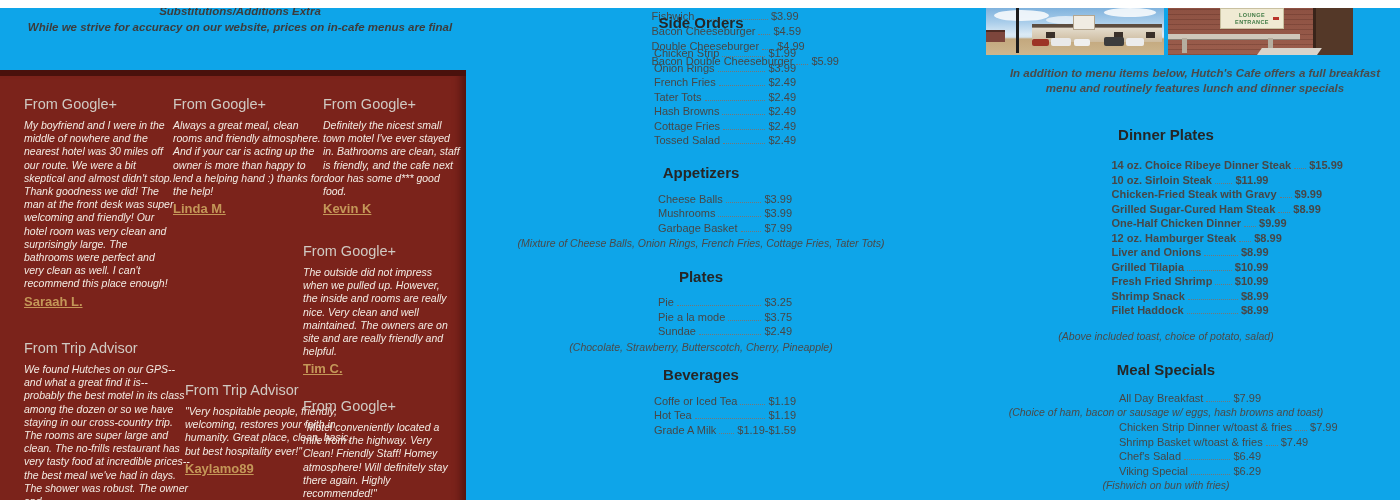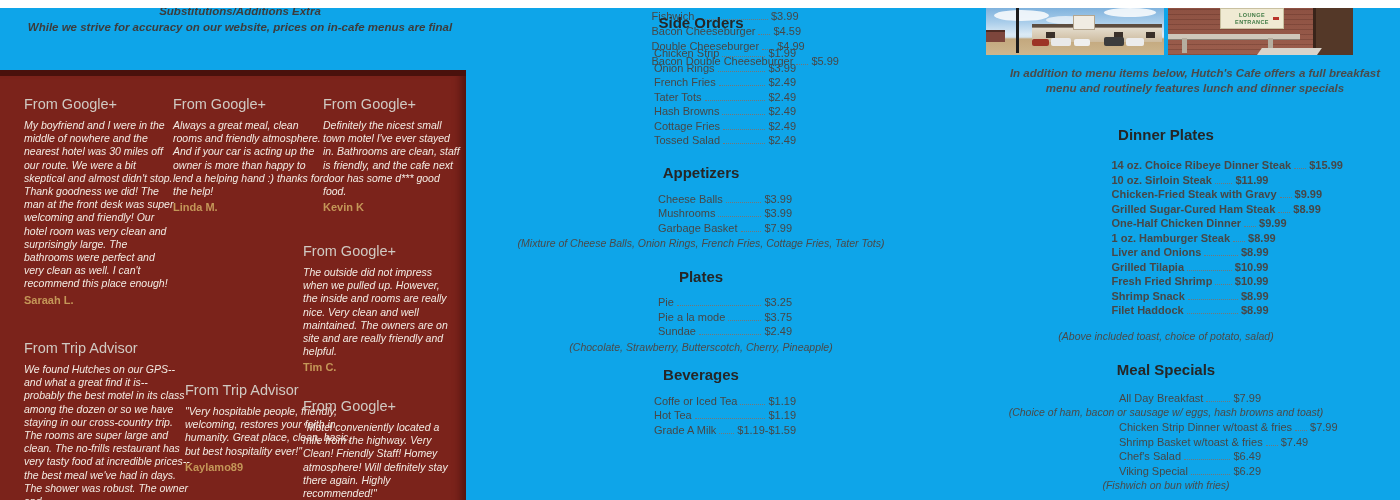--- a/index.html
+++ b/index.html
@@ -42,21 +42,21 @@
   .m-h-bev    { margin-top:12px; }
   .m-rows-bev { margin-top:10px; }
 
   
   .reviews-panel { position:absolute; left:0; top:62px; width:466px; height:438px;
     background:#7b231b; border-top:6px solid #49110c;
     box-shadow: inset -12px 0 10px -8px rgba(40,5,2,0.55); }
   .review { position:absolute; }
   .rhead { font-size:14.5px; font-weight:400; color:#d0c9c2; margin-bottom:7px; }
   .rbody { font-size:10.5px; font-style:italic; color:#f2ebe3; line-height:13.2px; }
-  .rsig  { font-size:11px; font-weight:700; color:#c49758; margin-top:3px; }
+  .rsig  { font-size:13px; font-weight:700; color:#c49758; margin-top:3px;text-decoration:underline; }
   .r0 { left:24px;  top:20px;  width:150px; }
   .r1 { left:173px; top:20px;  width:152px; }
   .r2 { left:323px; top:20px;  width:140px; }
   .r3 { left:193px; top:162px; width:170px; }
   .r4 { left:303px; top:167px; width:150px; }
   .r5 { left:24px;  top:264px; width:166px; }
   .r6 { left:185px; top:306px; width:172px; }
   .r7 { left:303px; top:322px; width:152px; }
 
   
@@ -329,21 +329,21 @@
           <span class="mname">Grilled Sugar-Cured Ham Steak</span>
           <span class="mdots"></span>
           <span class="mprice">$8.99</span>
         </div>
         <div class="mrow">
           <span class="mname">One-Half Chicken Dinner</span>
           <span class="mdots"></span>
           <span class="mprice">$9.99</span>
         </div>
         <div class="mrow">
-          <span class="mname">1 oz. Hamburger Steak</span>
+          <span class="mname">12 oz. Hamburger Steak</span>
           <span class="mdots"></span>
           <span class="mprice">$8.99</span>
         </div>
         <div class="mrow">
           <span class="mname">Liver and Onions</span>
           <span class="mdots"></span>
           <span class="mprice">$8.99</span>
         </div>
         <div class="mrow">
           <span class="mname">Grilled Tilapia</span>

